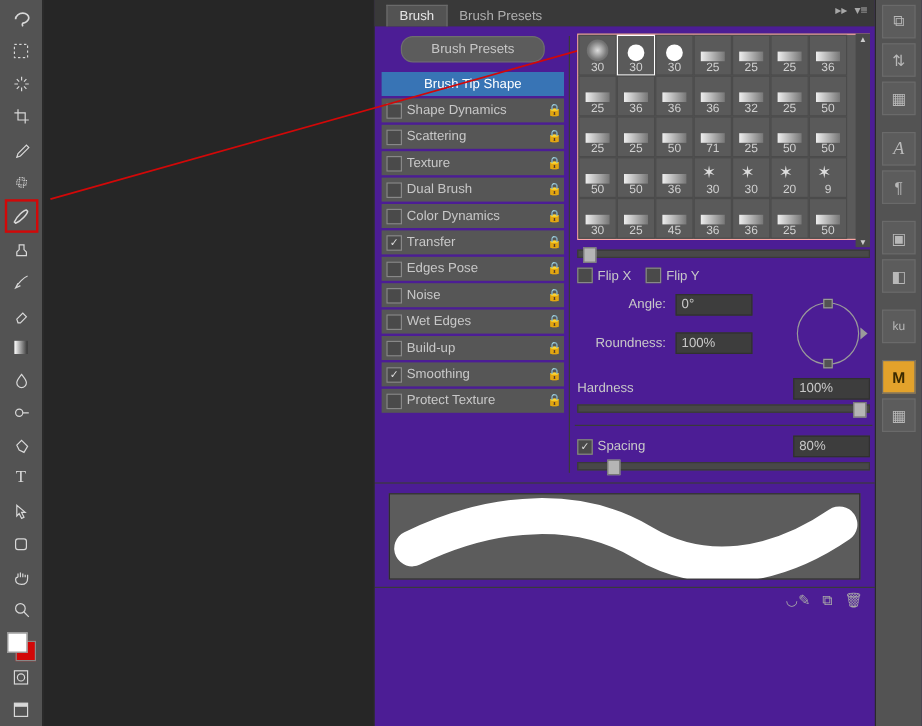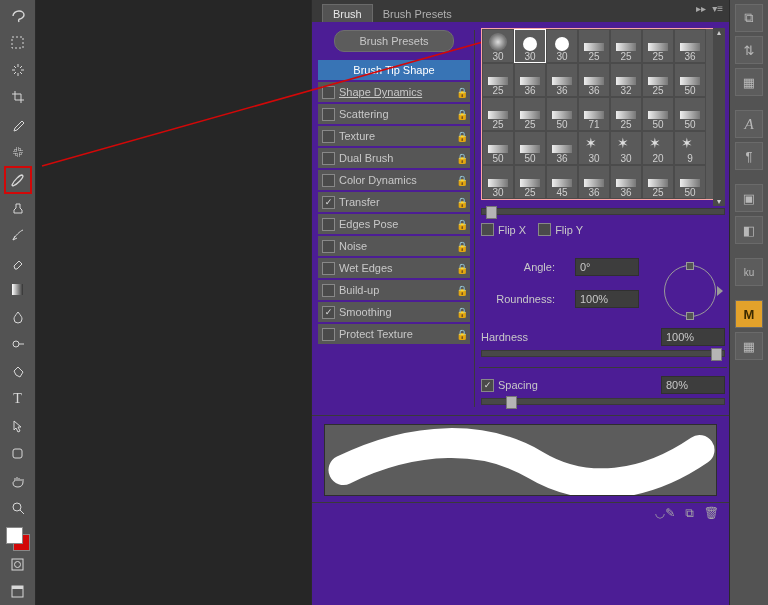--- a/index.html
+++ b/index.html
@@ -34,25 +34,25 @@
   .bg-scroll{position:absolute;right:0;top:0;width:12px;height:100%;background:#494949;display:flex;flex-direction:column;align-items:center;justify-content:space-between;font-size:8px;color:#ccc}
   .brush-cell{display:flex;flex-direction:column;align-items:center;justify-content:flex-end;font-size:10px;color:#d0d0d0;border:1px solid #4b4b4b;box-sizing:border-box}
   .brush-cell.sel{border:1px solid #fff}
   .dot-soft{width:18px;height:18px;border-radius:50%;background:radial-gradient(circle,#ddd 0%,#777 60%,transparent 100%)}
   .dot-hard{width:14px;height:14px;border-radius:50%;background:#fff}
   .stroke-ic{width:20px;height:8px;background:linear-gradient(90deg,#eee,#777)}
   .splat-ic{width:18px;height:18px;position:relative}
   .splat-ic:before{content:"✶";font-size:14px;color:#ddd}
   .field-row{height:20px;display:flex;align-items:center;margin:1px 0}
   .field-row .flabel{flex:0 0 70px}
-  .field-row.right-lbl .flabel{flex:0 0 74px;text-align:right;padding-right:20px}
+  .field-row.right-lbl .flabel{flex:0 0 74px;text-align:right;padding-right:8px}
   .field-val{width:54px;height:16px;background:#3d3d3d;border:1px solid #303030;padding:0 4px;display:flex;align-items:center}
   .slider{height:5px;background:#484848;border:1px solid #393939;position:relative;margin:2px 0 4px}
   .slider .thumb{position:absolute;top:-3px;width:9px;height:11px;background:#b5b5b5;border:1px solid #777}
-  .checks{display:flex;align-items:center;gap:12px;margin:4px 0 20px}
+  .checks{display:flex;align-items:center;gap:12px;margin:4px 0 7px}
   .ck{display:flex;align-items:center;gap:4px}
   .cbox{width:11px;height:11px;border:1px solid #888;background:#4a4a4a;display:flex;align-items:center;justify-content:center;font-size:9px;color:#ddd}
   .angle-block{display:flex;align-items:flex-start}
   .angle-fields{flex:1}
   .angle-ctrl{width:70px;height:70px;display:flex;align-items:center;justify-content:center}
   .ring{width:50px;height:50px;border:1px solid #9a9a9a;border-radius:50%;position:relative}
   .ring:before{content:"";position:absolute;right:-8px;top:50%;border-left:6px solid #9a9a9a;border-top:5px solid transparent;border-bottom:5px solid transparent;transform:translateY(-50%)}
   .ring .n{position:absolute;width:6px;height:6px;border:1px solid #9a9a9a;background:#535353;top:-4px;left:50%;transform:translateX(-50%)}
   .ring .s{position:absolute;width:6px;height:6px;border:1px solid #9a9a9a;background:#535353;bottom:-4px;left:50%;transform:translateX(-50%)}
   .sep{height:1px;background:#3a3a3a;margin:6px -2px}
@@ -213,21 +213,21 @@
       </div>
     </div>
 
     <div class="panel-body">
       <div class="optlist">
         <div class="presets-btn">Brush Presets</div>
         <div class="opt selhdr">Brush Tip Shape</div>
 
         <div class="opt">
             <div class="cb"></div>
-            <div class="lbl" style="text-decoration:underline">Shape Dynamics</div>
+            <div class="lbl" style="">Shape Dynamics</div>
             <div class="lock">🔒</div>
           </div>
         <div class="opt">
             <div class="cb"></div>
             <div class="lbl">Scattering</div>
             <div class="lock">🔒</div>
           </div>
         <div class="opt">
             <div class="cb"></div>
             <div class="lbl">Texture</div>

